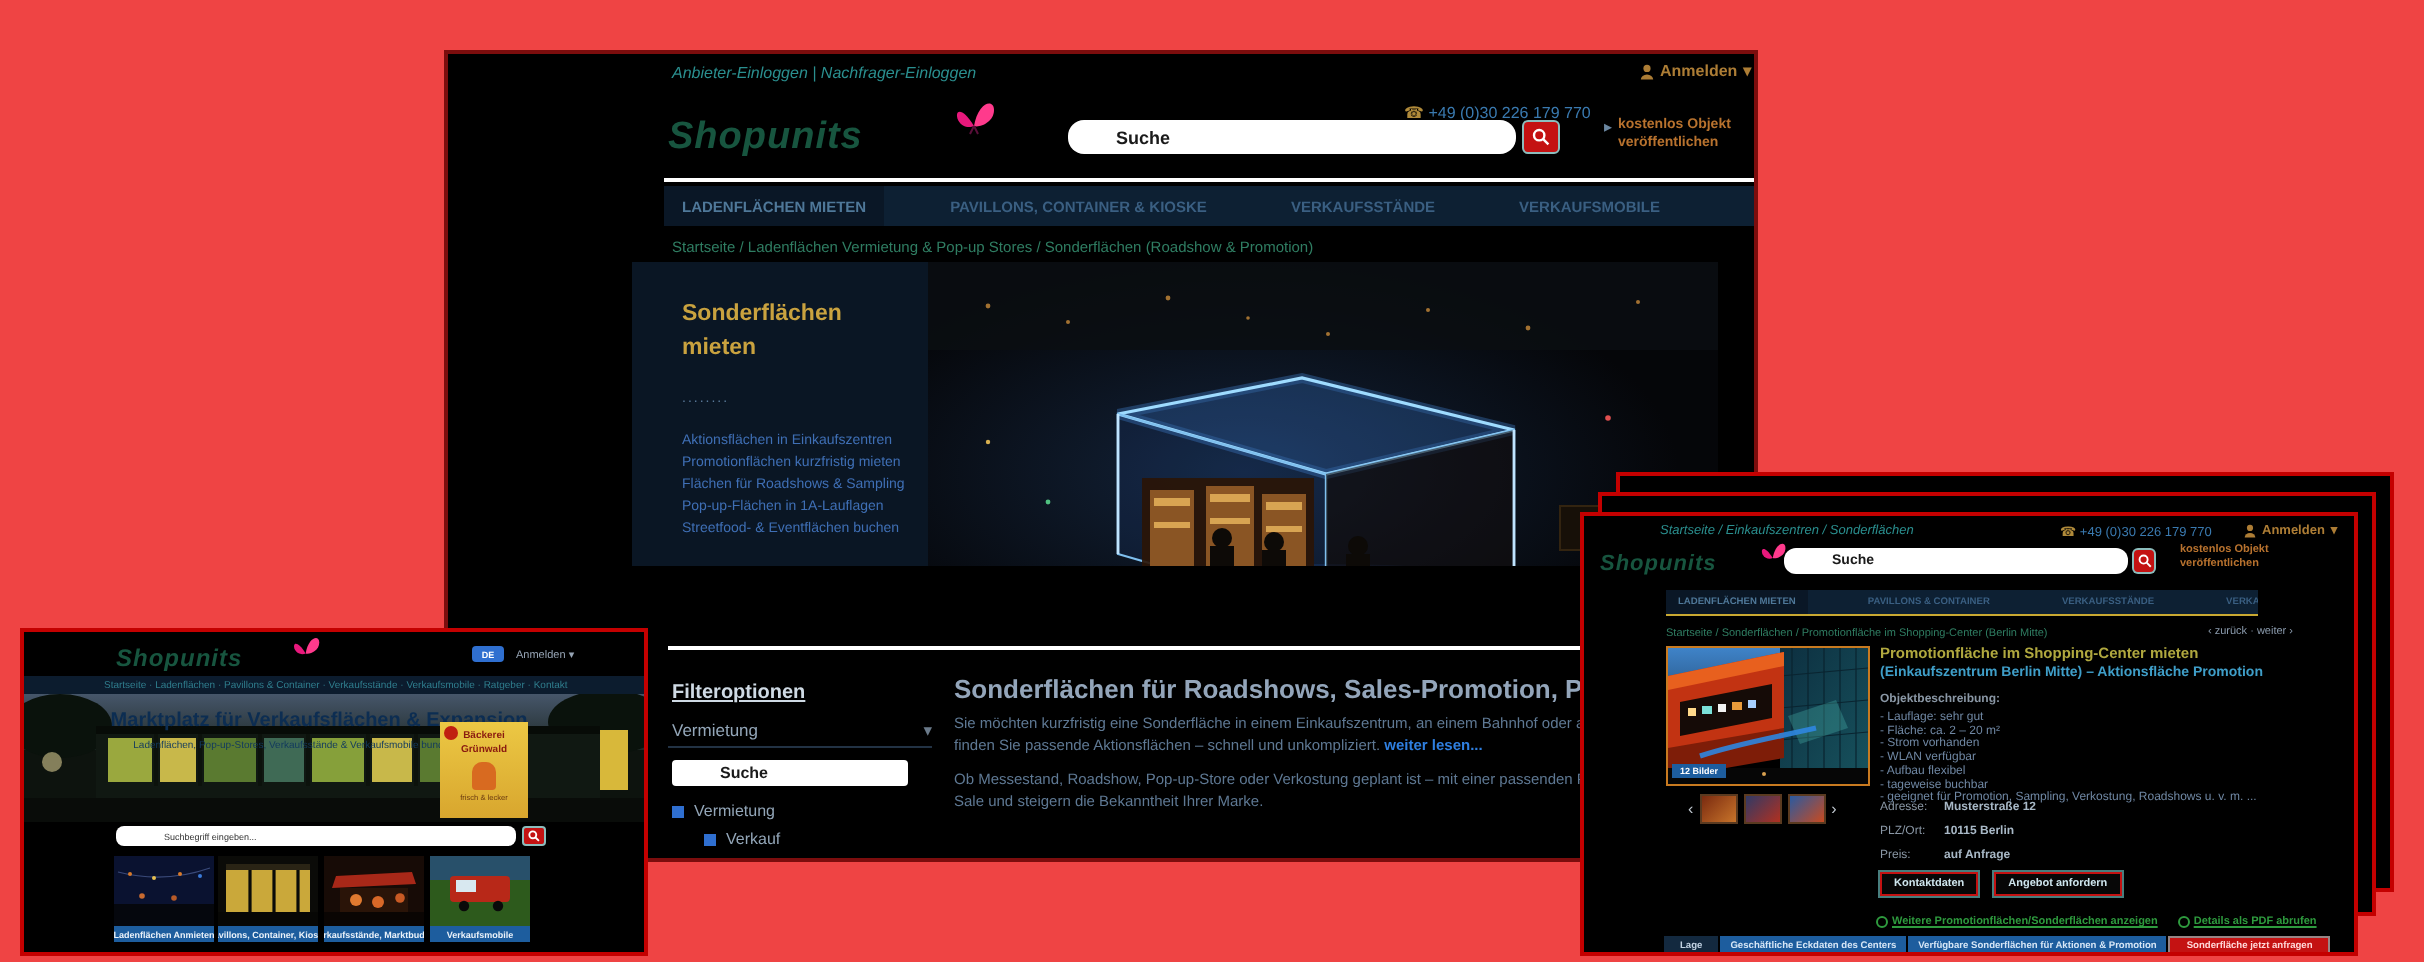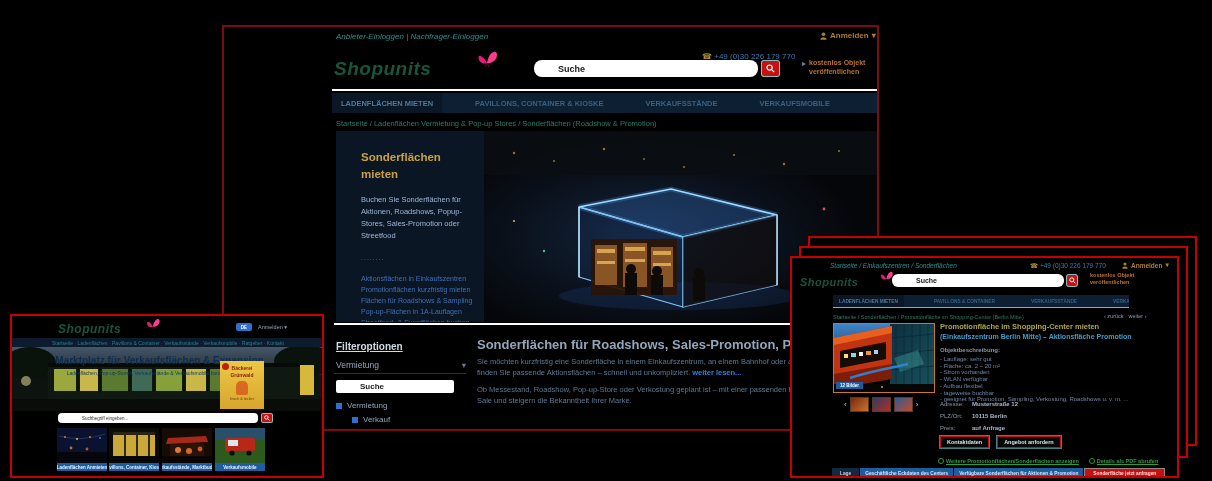--- a/index.html
+++ b/index.html
@@ -1,16 +1,16 @@
 <!DOCTYPE html>
 <html><head>
 <meta charset="utf-8">
 <style>
   html,body{margin:0;padding:0;background:#ffffff;}
-  #stage{position:relative;width:1212px;height:481px;background:#000000;overflow:hidden;
+  #stage{position:relative;width:1212px;height:481px;background:#ef4444;overflow:hidden;
          font-family:"Liberation Sans",sans-serif;}
   .abs{position:absolute;box-sizing:border-box;}
   .win{position:absolute;background:#000;overflow:hidden;box-sizing:border-box;}
   .frame{position:absolute;background:#000;box-sizing:border-box;border:2px solid #c40000;}
 
   
   .logo-text{font-weight:bold;font-style:italic;color:#17553f;letter-spacing:.5px;}
   .search-input{background:#fff;border:none;border-radius:8px;font-weight:bold;color:#1a1a1a;
                 font-family:"Liberation Sans",sans-serif;outline:none;padding:0 24px;box-sizing:border-box;}
   .red-btn{background:#c41212;border:1px solid rgba(130,220,220,.85);border-radius:3px;
@@ -84,21 +84,21 @@
 
     <div class="abs navbar" style="left:108px;top:66px;width:545px;height:20px;font-size:7.5px;">
       <div class="nav-item active">Ladenflächen mieten</div>
       <div class="nav-item">Pavillons, Container &amp; Kioske</div>
       <div class="nav-item">Verkaufsstände</div>
       <div class="nav-item">Verkaufsmobile</div>
     </div>
 
     <div class="abs crumb" style="left:112px;top:92px;width:420px;font-size:7.5px;">Startseite / Ladenflächen Vermietung &amp; Pop-up Stores / Sonderflächen (Roadshow &amp; Promotion)</div>
 
-    <div class="abs" style="left:112px;top:104px;width:543px;height:191px;background:#0a1624;overflow:hidden;">
+    <div class="abs" style="left:92px;top:104px;width:543px;height:152px;background:#0a1624;overflow:hidden;">
 
       <svg class="abs" style="left:148px;top:0;" width="395" height="191" viewBox="0 0 395 191">
         <defs>
           <radialGradient id="gGlow" cx="40%" cy="55%" r="55%">
             <stop offset="0" stop-color="#13233a"></stop>
               <stop offset="1" stop-color="#050609"></stop>
           </radialGradient>
         </defs>
         <rect width="395" height="191" fill="url(#gGlow)"></rect>
         <rect width="395" height="44" fill="#0b0e12" opacity="0.85"></rect>
@@ -148,21 +148,20 @@
           <rect x="316" y="122" width="28" height="22"></rect>
             <rect x="348" y="130" width="22" height="17"></rect>
         </g>
         <circle cx="340" cy="78" r="1.4" fill="#e05050"></circle>
           <circle cx="60" cy="120" r="1.2" fill="#50c080"></circle>
         <circle cx="30" cy="90" r="1.1" fill="#d8b050"></circle>
       </svg>
 
       <div class="abs" style="left:13px;top:0;width:135px;height:191px;background:#0a1624;padding:18px 10px 0 12px;">
         <div style="color:#c9a23f;font-size:11.5px;font-weight:bold;line-height:1.5;width:90px;">Sonderflächen mieten</div>
-        <div style="color:#9db6d6;font-size:7.5px;line-height:1.6;margin-top:10px;">Buchen Sie Sonderflächen für Aktionen, Roadshows, Popup-Stores, Sales-Promotion oder Streetfood</div>
         <div style="color:#5a7a9a;font-size:7px;letter-spacing:1px;margin-top:12px;">........</div>
         <div style="margin-top:12px;font-size:7px;line-height:1.6;">
           <div class="hero-link">Aktionsflächen in Einkaufszentren</div>
           <div class="hero-link">Promotionflächen kurzfristig mieten</div>
           <div class="hero-link">Flächen für Roadshows &amp; Sampling</div>
           <div class="hero-link">Pop-up-Flächen in 1A-Lauflagen</div>
           <div class="hero-link">Streetfood- &amp; Eventflächen buchen</div>
 
         </div>
       </div>

